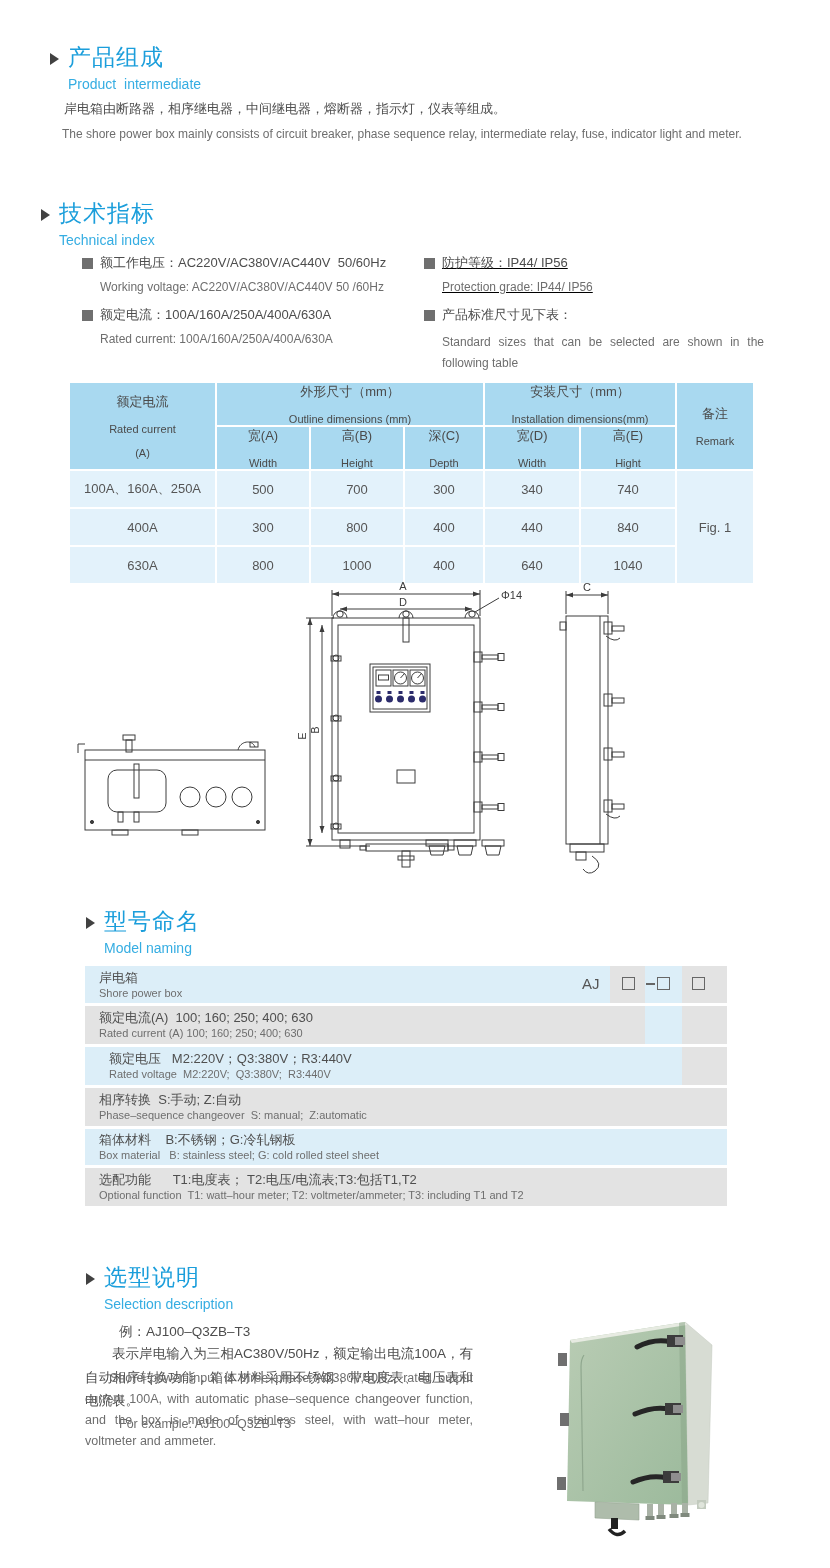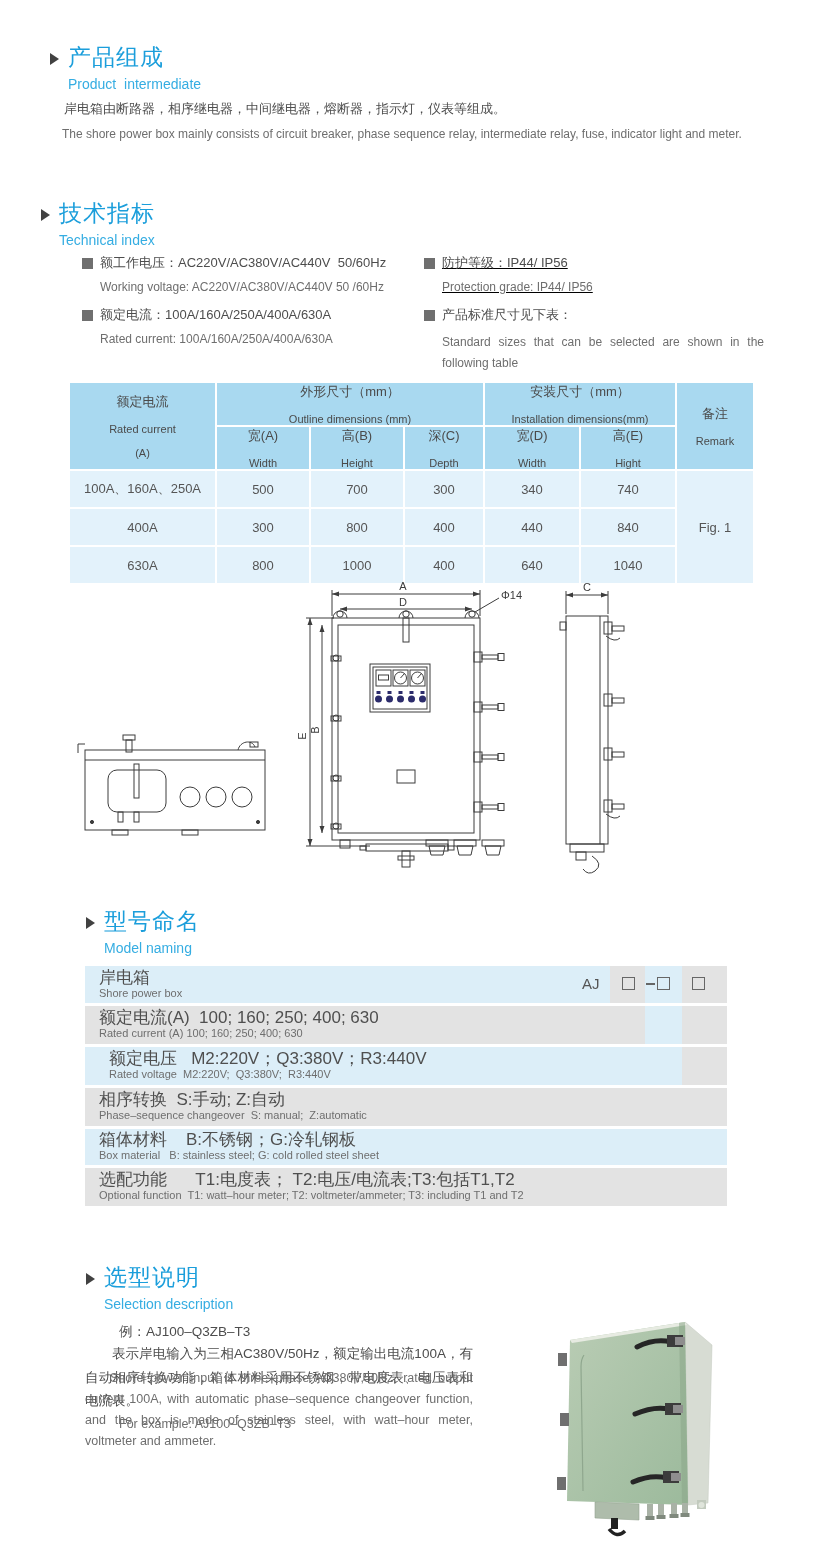--- a/index.html
+++ b/index.html
@@ -28,21 +28,21 @@
   #size-table th{background:#a9d9f0;color:#4a4a4a;}
   #size-table td{background:#e3f2fb;color:#555;font-size:13px;}
   .h-cn{font-size:13px;display:block;}
   .h-en{font-size:11px;display:block;margin-top:12px;}
   
   #naming{width:642px;height:240px;}
   .nm-bg{position:absolute;}
   .bg-blue{background:#dceef8;}
   .bg-gray{background:#e3e3e3;}
   .nm-text{position:absolute;left:0;padding-left:14px;}
-  .nm-cn{font-size:17px;color:#4f4f4f;line-height:17px;white-space:pre-wrap;}
+  .nm-cn{font-size:13px;color:#4f4f4f;line-height:17px;white-space:pre-wrap;}
   .nm-en{font-size:11px;color:#6e6e6e;line-height:15px;white-space:pre-wrap;}
   .code-prefix{position:absolute;font-size:15px;color:#555;}
   .code-box{position:absolute;width:11px;height:11px;border:1.5px solid #666;background:transparent;}
   .code-dash{position:absolute;width:9px;height:2px;background:#666;}
   
   .sel-cn{font-size:13.5px;color:#4d4d4d;line-height:23.5px;white-space:normal;}
   .indent{text-indent:2em;}
   .sel-en{font-size:12.5px;color:#6e6e6e;line-height:21px;}
   svg text{font-family:"Liberation Sans","DejaVu Sans",sans-serif;}
 </style>

